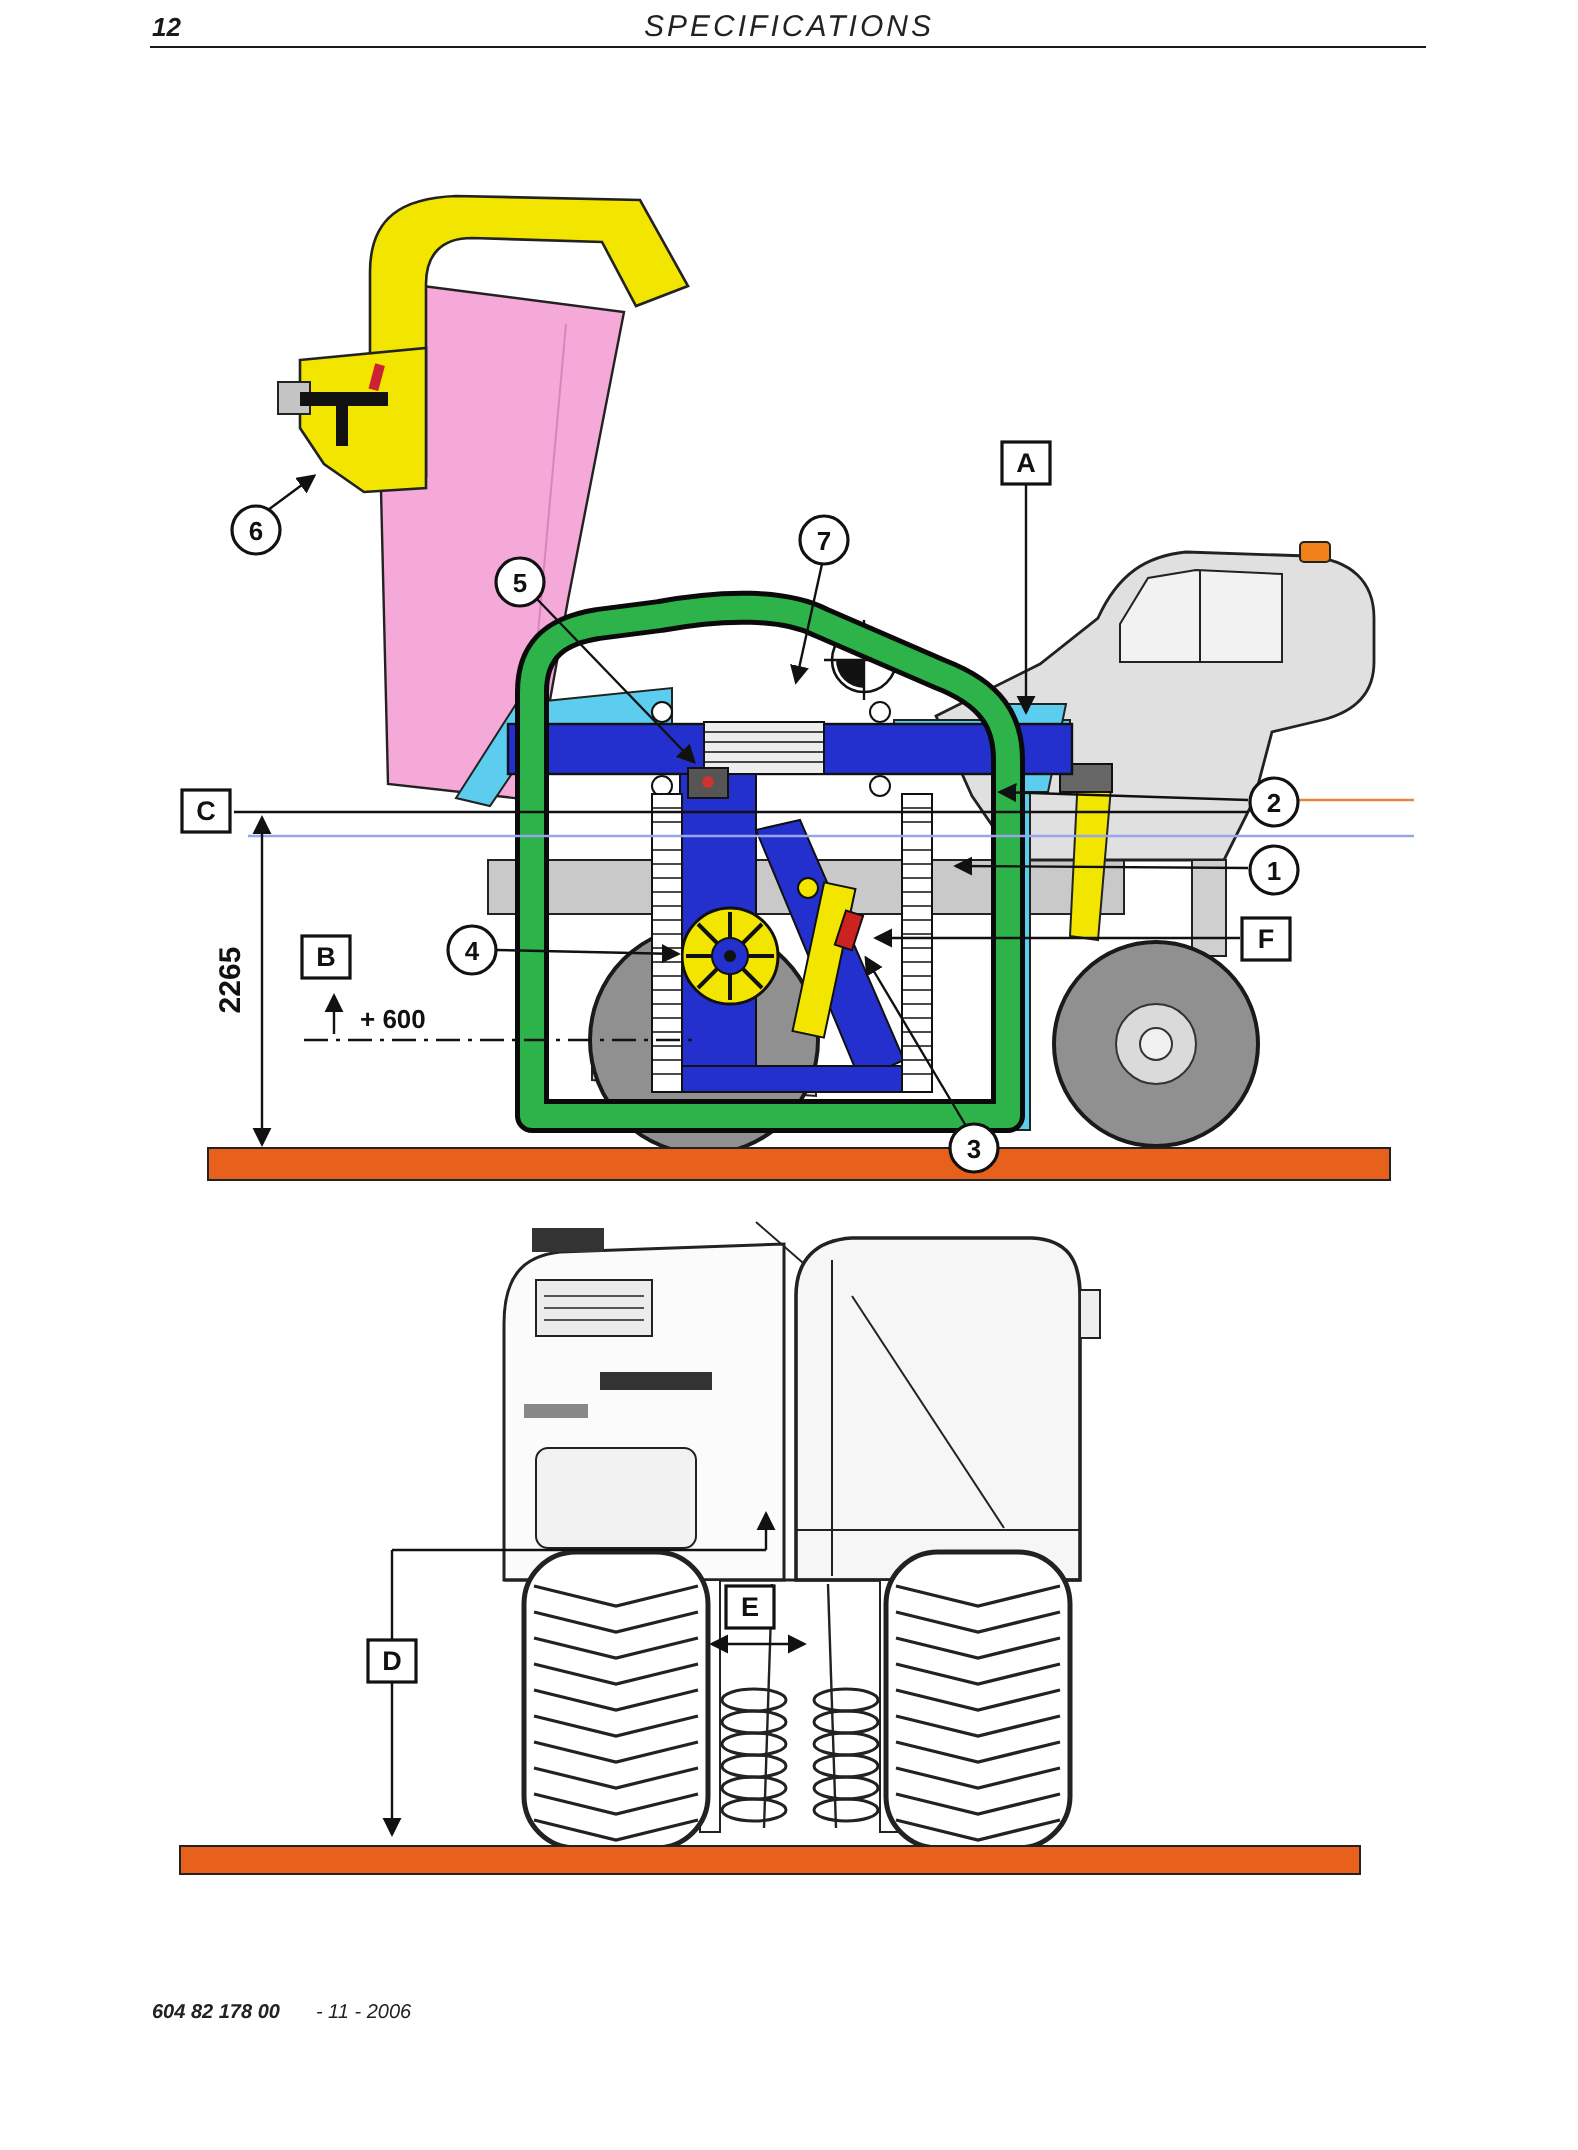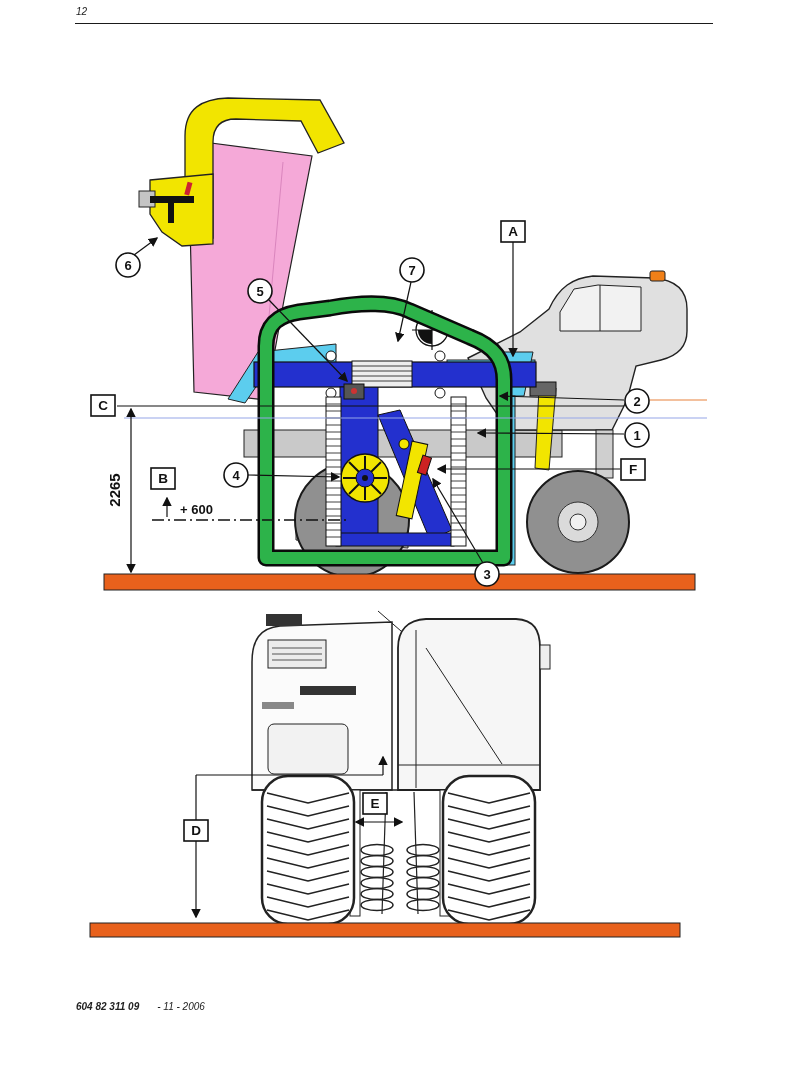--- a/index.html
+++ b/index.html
@@ -2,21 +2,21 @@
 <html><head>
 <meta charset="utf-8">
 <style>
   html,body { margin:0; padding:0; background:#fff; }
   .page {
     position:relative; width:789px; height:1075px; background:#ffffff;
     font-family:"Liberation Sans", sans-serif; overflow:hidden; color:#1a1a1a;
   }
   .page-num {
     position:absolute; top:6px; left:76px;
-    font-size:10px; font-weight:normal; font-style:italic;
+    font-size:13px; font-weight:bold; font-style:italic;
   }
   .header-title {
     position:absolute; top:5px; left:0; right:0; text-align:center;
     font-size:15px; font-style:italic; letter-spacing:1.5px; color:#222;
   }
   .header-rule {
     position:absolute; top:23px; left:75px; width:638px; height:0;
     border-top:1.6px solid #1a1a1a;
   }
   .footer {
@@ -32,20 +32,21 @@
   .dim  { font-size:15px; font-weight:bold; }
   .off  { font-size:13px; font-weight:bold; }
   .ln   { stroke:#111; stroke-width:1.2; fill:none; }
 </style>
 </head>
 <body>
 
 <div class="page">
 
   <div class="page-num">12</div>
+  <div class="header-title">SPECIFICATIONS</div>
   <div class="header-rule"></div>
 
   <svg width="789" height="1075" viewBox="0 0 789 1075">
     <defs>
       <marker id="arw" viewBox="0 0 10 10" refX="8.5" refY="5" markerWidth="8" markerHeight="8" orient="auto-start-reverse">
         <path d="M0,0 L10,5 L0,10 Z" fill="#111"></path>
       </marker>
     </defs>
 
     <g>
@@ -287,16 +288,16 @@
         <rect x="363" y="793" width="24" height="21" fill="#fff" stroke="#111" stroke-width="1.6"></rect>
         <text class="blet" x="375" y="808" text-anchor="middle">E</text>
         <line x1="356" y1="822" x2="402" y2="822" class="ln" marker-start="url(#arw)" marker-end="url(#arw)"></line>
       </g>
 
       <rect x="90" y="923" width="590" height="14" fill="#E8611C" stroke="#222"></rect>
     </g>
   </svg>
 
   <div class="footer">
-    <span class="bold">604 82 311 09</span><span class="rest">- 11 - 2006</span>
+    <span class="bold">604 82 178 00</span><span class="rest">- 11 - 2006</span>
   </div>
 
 </div>
 
 </body></html>

